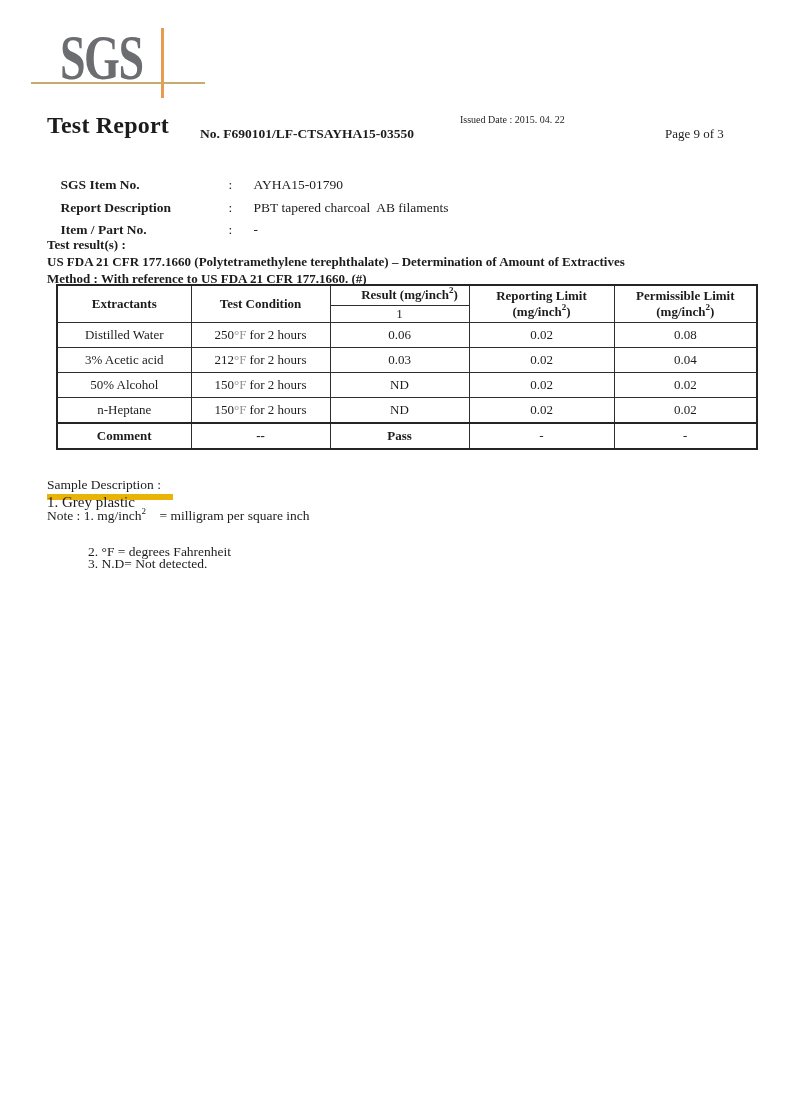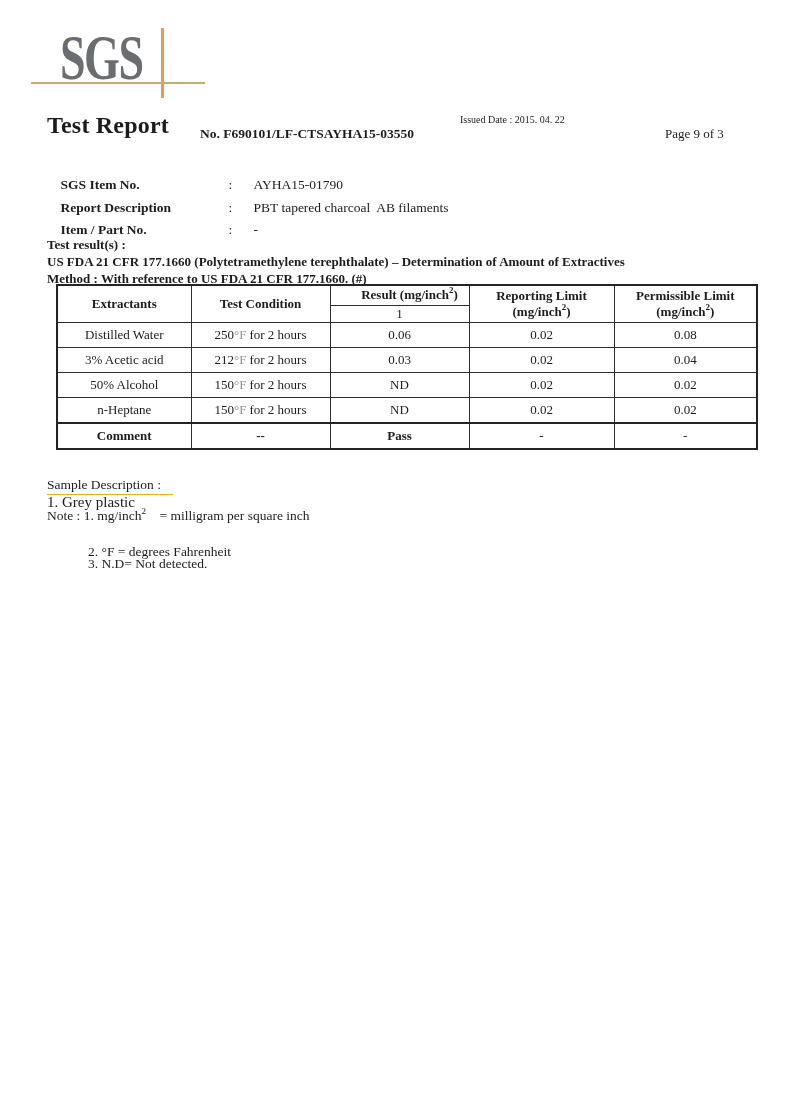--- a/index.html
+++ b/index.html
@@ -47,21 +47,21 @@
   td.data { height:24px; }
   .comment-row td { border-top:2px solid #242424; height:24px; }
   .bold { font-weight:700; }
   .deg { color:#8f9394; }
   .dur { margin-left:3px; }
   .unit-line { display:block; line-height:1.25; }
   sup { font-size:9px; line-height:0; position:relative; top:-1px; }
 
   
   .sd-head { left:47px; top:477px; font-size:13.5px;
-             border-bottom:1px solid #eab308; padding-right:12px; padding-bottom:1px; }
+             border-bottom:6px solid #eab308; padding-right:12px; padding-bottom:1px; }
   .sd-item { left:47px; top:494px; font-size:15px; }
   .note { position:absolute; left:47px; font-size:13.5px; white-space:pre-wrap; }
   .n1 { top:508px; } .n2 { top:544px; padding-left:41px; } .n3 { top:556px; padding-left:41px; }
 </style>
 </head>
 <body>
 
 <div class="page">
 
   <div class="abs logo-text">SGS</div>

